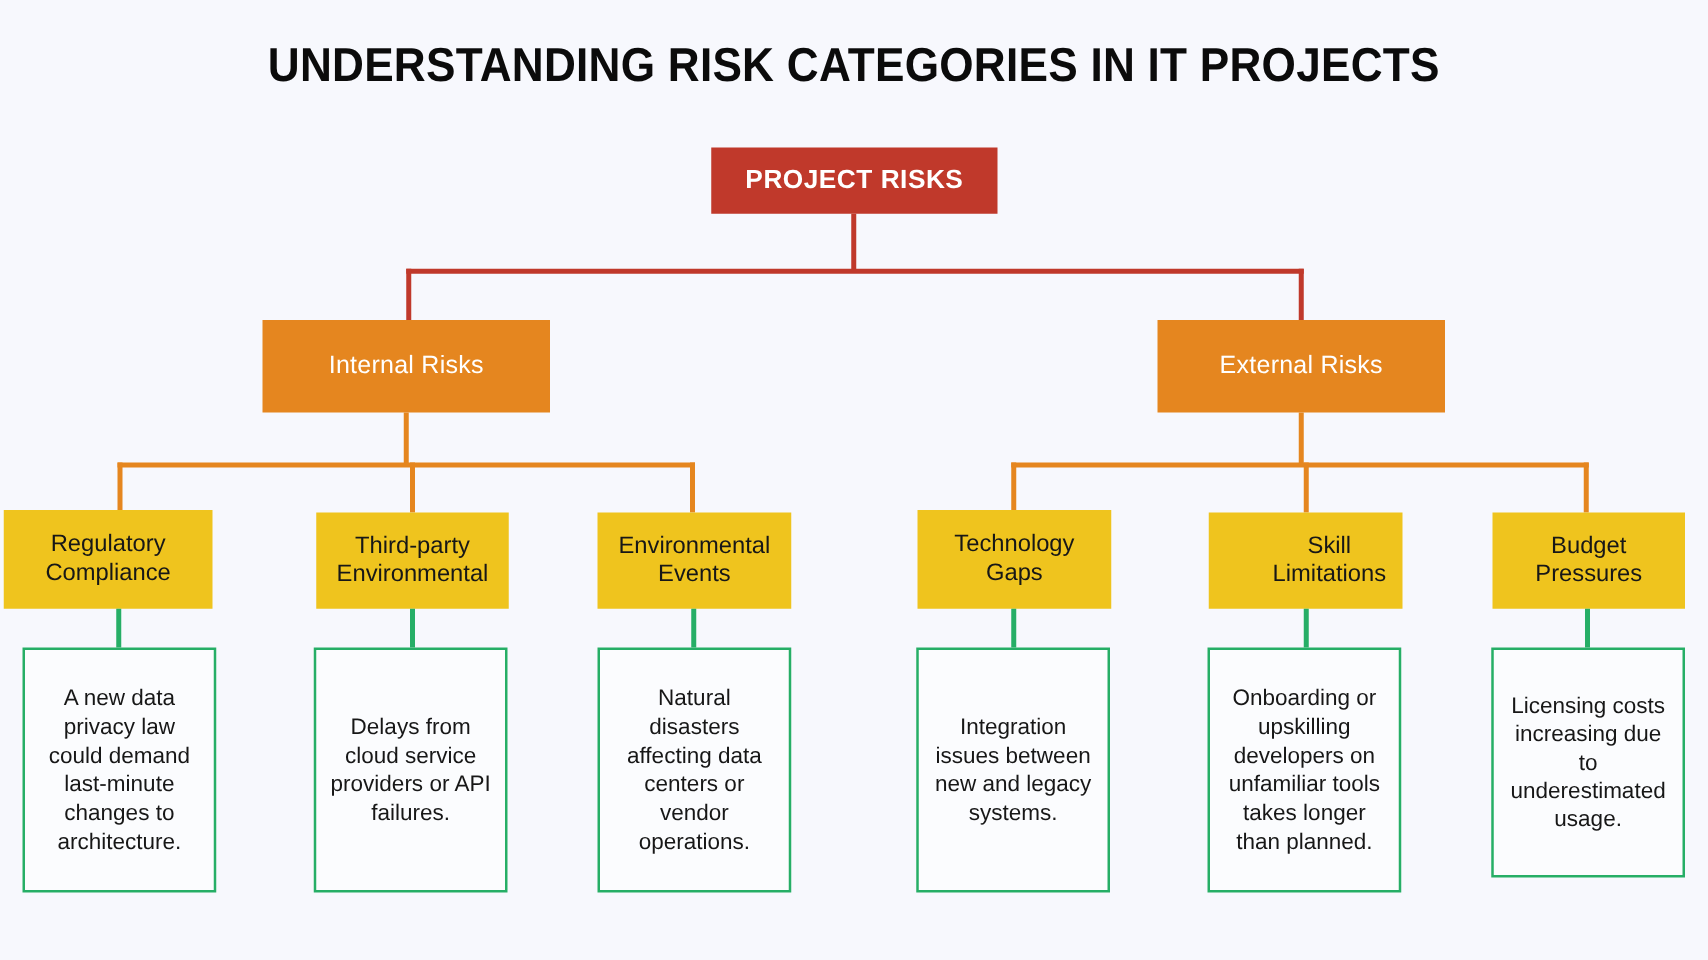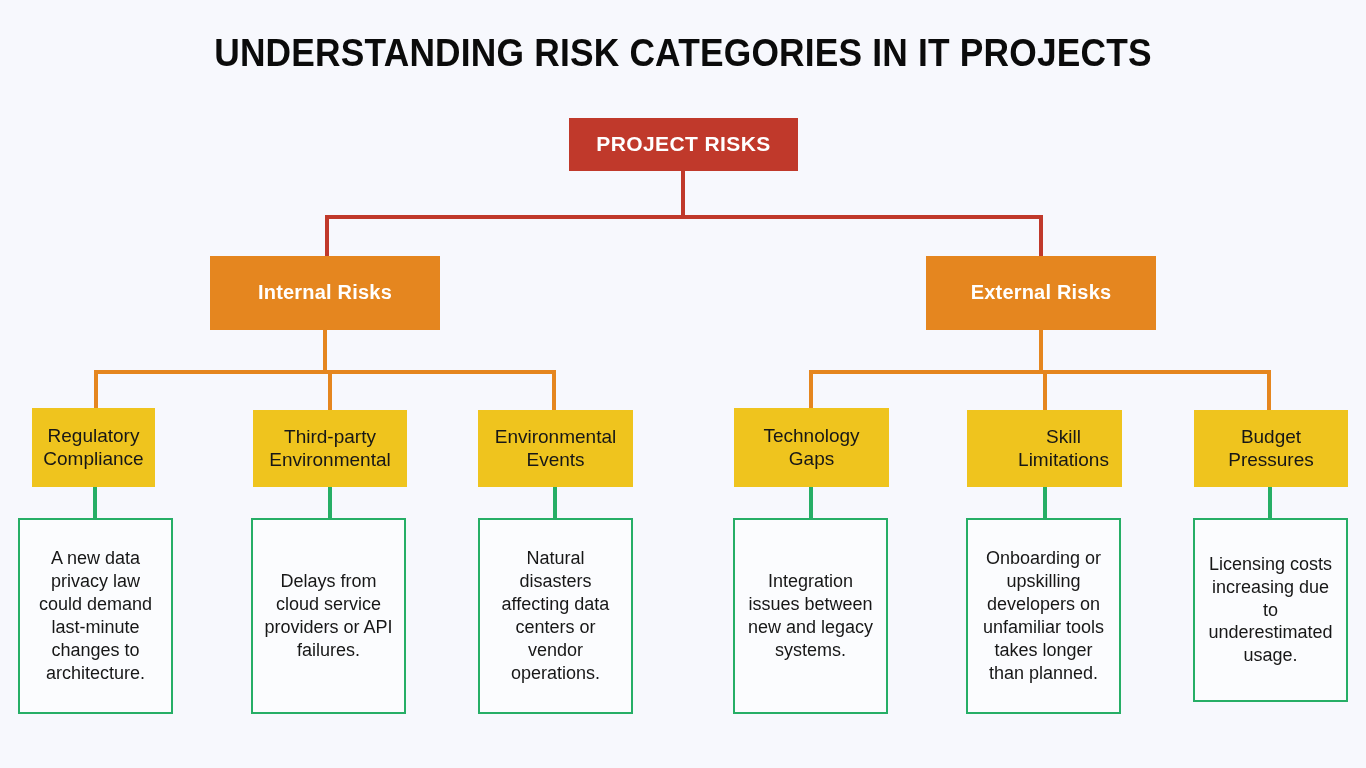--- a/index.html
+++ b/index.html
@@ -40,21 +40,21 @@
     color:#FFFFFF;
     font-size:21px;
     font-weight:bold;
     letter-spacing:0.4px;
   }
 
   .node-branch {
     background:#E5861F;
     color:#FFFFFF;
     font-size:20px;
-    font-weight:bold;
+    font-weight:normal;
     letter-spacing:0.2px;
   }
 
   .node-cat {
     background:#EFC41E;
     color:#171717;
     font-size:19px;
     font-weight:normal;
     padding:4px 6px;
   }
@@ -108,21 +108,21 @@
   <div class="node node-branch" style="left:926px; top:256px; width:230px; height:74px;">
     <span>External Risks</span>
   </div>
 
   <div class="conn conn-orange" style="left:1039px; top:330px; width:4px; height:42px;"></div>
   <div class="conn conn-orange" style="left:809px; top:370px; width:462px; height:4px;"></div>
   <div class="conn conn-orange" style="left:809px; top:370px; width:4px; height:40px;"></div>
   <div class="conn conn-orange" style="left:1043px; top:370px; width:4px; height:40px;"></div>
   <div class="conn conn-orange" style="left:1267px; top:370px; width:4px; height:40px;"></div>
 
-  <div class="node node-cat" style="left:32px; top:408px; width:123px; height:79px;">
+  <div class="node node-cat" style="left:3px; top:408px; width:167px; height:79px;">
     <div>
       <span>Regulatory</span>
       <span>Compliance</span>
     </div>
   </div>
 
   <div class="node node-cat" style="left:253px; top:410px; width:154px; height:77px;">
     <div>
       <span>Third-party</span>
       <span>Environmental</span>

